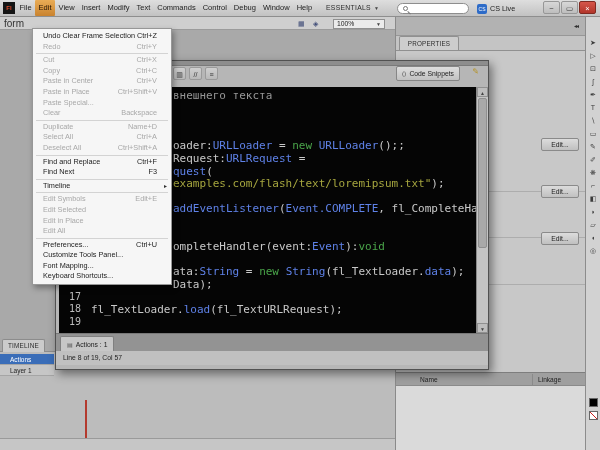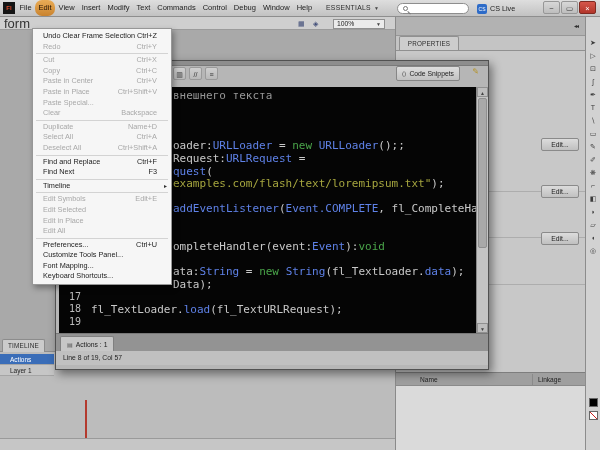--- a/index.html
+++ b/index.html
@@ -7,42 +7,42 @@
        font-family:"Liberation Sans",sans-serif;background:#a9a9a9;}
   *{box-sizing:border-box;}
 
   
   #appbar{position:absolute;left:0;top:0;width:600px;height:17px;z-index:60;
           background:linear-gradient(#dedede,#c2c2c2);border-bottom:1px solid #8e8e8e;}
   #appicon{position:absolute;left:3px;top:2px;width:12px;height:12px;background:#151515;
            color:#e04c2a;font-size:6px;font-weight:bold;text-align:center;line-height:12px;}
   #menus{position:absolute;left:16px;top:0;height:16px;display:flex;}
   .mb-item{padding:0 3.5px;font-size:7.5px;line-height:16px;color:#1d1d1d;white-space:nowrap;}
-  .mb-item.active{background:linear-gradient(#e9ac56,#c9832f);color:#241303;border-radius:7px;}
+  .mb-item.active{background:linear-gradient(#e9ac56,#c9832f);color:#241303;border-radius:1px;}
   #workspace{position:absolute;left:326px;top:0;height:16px;line-height:16px;
              font-size:6.8px;color:#2d2d2d;letter-spacing:.3px;}
   #workspace .dd{font-size:5px;margin-left:3px;color:#444;}
   #searchbox{position:absolute;left:397px;top:2.5px;width:72px;height:11px;background:#fff;
              border:1px solid #8e8e8e;border-radius:6px;}
   .mag{position:absolute;left:5px;top:2px;width:5px;height:5px;border:1px solid #777;border-radius:50%;}
   .mag::after{content:"";position:absolute;left:4px;top:4px;width:3.5px;height:1px;background:#777;
               transform:rotate(45deg);transform-origin:0 0;}
   #cslive{position:absolute;left:477px;top:2px;height:13px;display:flex;align-items:center;gap:3px;
           font-size:7.2px;color:#222;justify-content:center;}
   .csbadge{display:inline-block;width:10px;height:10px;background:#2d6bc8;color:#fff;font-size:5px;
            line-height:10px;text-align:center;border-radius:2px;}
   #winbtns{position:absolute;left:543px;top:1px;display:flex;gap:1px;}
   .wbtn{width:17px;height:13px;font-size:7.5px;text-align:center;line-height:13px;color:#333;
         background:linear-gradient(#d8d8d8,#bdbdbd);border:1px solid #979797;border-radius:2px;}
   .wbtn.close{background:linear-gradient(#d5564a,#b2352a);color:#fff;border-color:#7e2a22;}
 
   
   #docbar{position:absolute;left:0;top:17px;width:395px;height:13px;background:#cfcfcf;
           border-bottom:1px solid #9b9b9b;z-index:5;}
-  #doctab{position:absolute;left:4px;top:0;font-size:13px;line-height:13px;color:#333;}
+  #doctab{position:absolute;left:4px;top:0;font-size:10px;line-height:13px;color:#333;}
   .ebicon{position:absolute;top:0;font-size:7px;line-height:13px;color:#44507a;}
   #zoombox{position:absolute;left:333px;top:1.5px;width:52px;height:10px;background:#ebebeb;
            border:1px solid #909090;font-size:6.8px;line-height:8px;color:#222;
            display:flex;justify-content:space-between;padding:0 3px;}
   #zoombox .dd{font-size:5px;color:#444;}
 
   
   #pasteboard{position:absolute;left:0;top:30px;width:395px;height:308px;background:#a9a9a9;z-index:1;}
 
   

